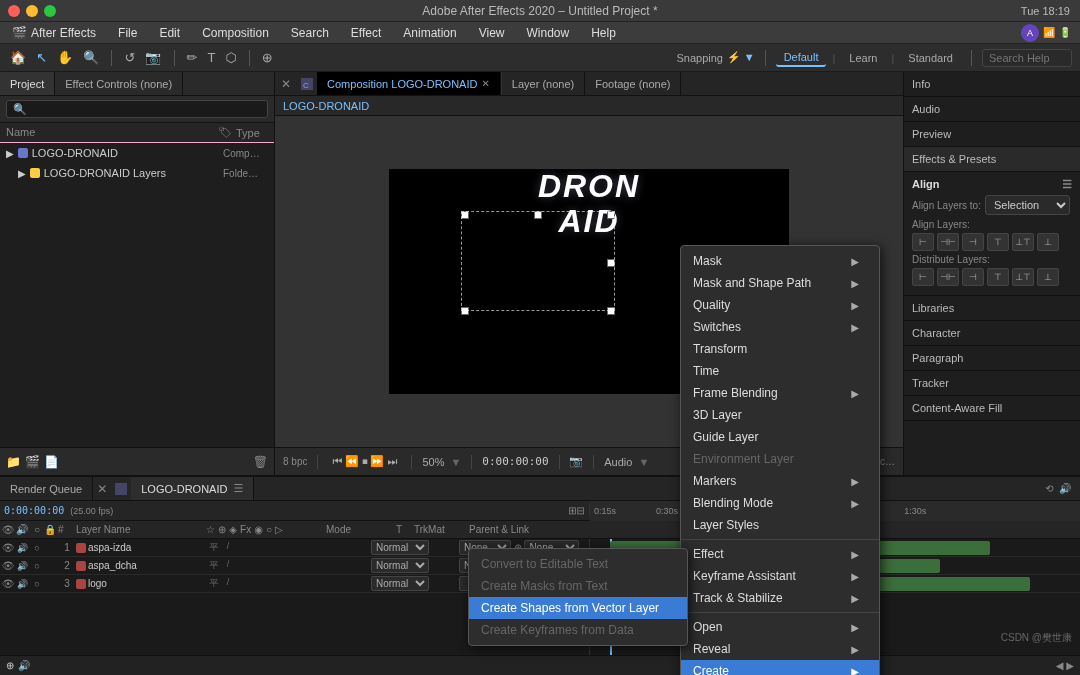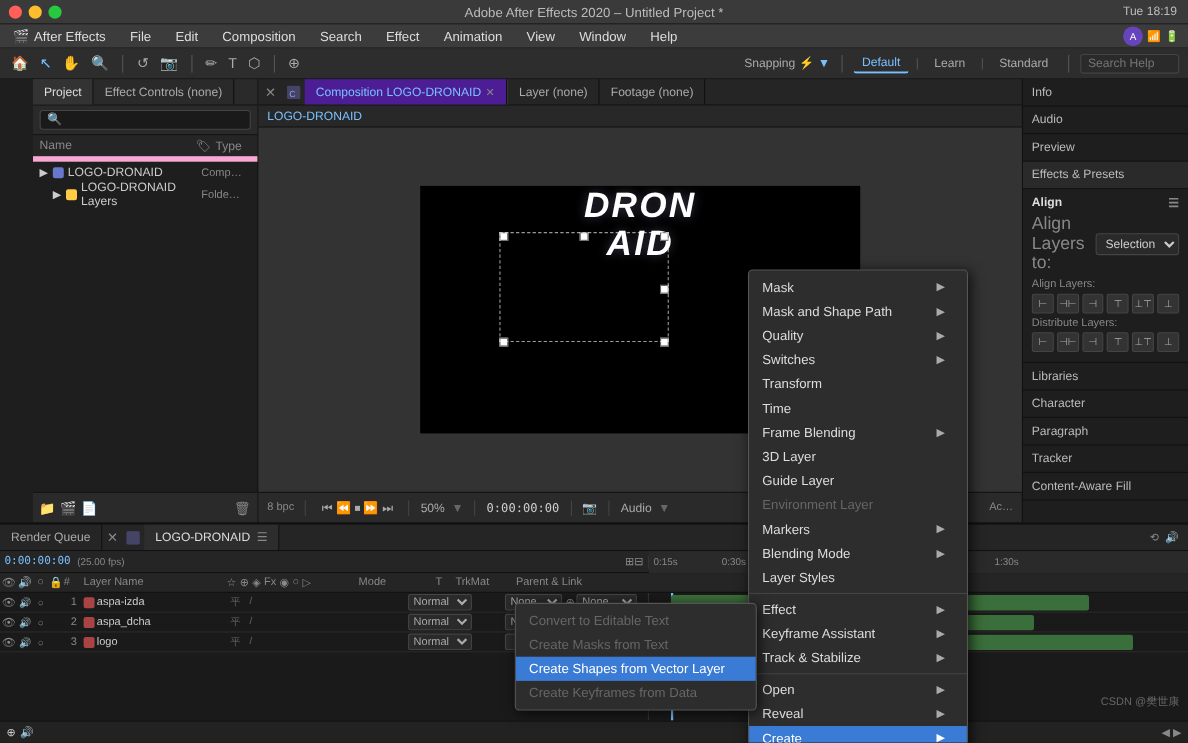--- a/index.html
+++ b/index.html
@@ -65,26 +65,25 @@
     .toolbar-btn.active { color: #79c0ff; border-bottom: 2px solid #79c0ff; }
 
     
     .main-layout {
       display: flex;
       height: calc(675px - 22px - 22px - 28px);
     }
 
     
     .left-panel {
-      width: 235px;
+      width: 275px;
       background: #1e1e1e;
       border-right: 1px solid #111;
       display: flex;
       flex-direction: column;
-      padding-left: 30px;
     }
     .panel-tabs {
       display: flex;
       background: #2a2a2a;
       border-bottom: 1px solid #111;
       height: 24px;
       align-items: center;
     }
     .panel-tab {
       padding: 0 10px;
@@ -109,21 +108,21 @@
       border-radius: 3px;
       color: #ccc;
       padding: 2px 6px;
       font-size: 11px;
     }
     .project-list { flex: 1; overflow-y: auto; }
     .project-list-header {
       display: flex;
       padding: 3px 6px;
       background: #252525;
-      border-bottom: 5px solid #f9a8d4;
+      border-bottom: 1px solid #f9a8d4;
       font-size: 11px;
       color: #888;
     }
     .project-item {
       display: flex;
       align-items: center;
       padding: 2px 6px;
       font-size: 11px;
       cursor: pointer;
       height: 20px;
@@ -161,21 +160,21 @@
       padding: 0 10px;
       height: 100%;
       display: flex;
       align-items: center;
       font-size: 11px;
       color: #aaa;
       border-right: 1px solid #111;
       cursor: pointer;
       gap: 4px;
     }
-    .comp-tab.active { color: #79c0ff; background: #4c1d95; }
+    .comp-tab.active { color: #79c0ff; background: #000000; }
     .comp-tab .close { color: #888; font-size: 10px; }
 
     .comp-viewer {
       flex: 1;
       background: #333;
       position: relative;
       display: flex;
       align-items: center;
       justify-content: center;
     }
@@ -219,21 +218,21 @@
       border-top: 1px solid #111;
       font-size: 11px;
       color: #aaa;
     }
     .vc-btn { padding: 2px 4px; cursor: pointer; color: #aaa; background: transparent; border: none; font-size: 11px; }
     .vc-sep { width: 1px; height: 14px; background: #444; margin: 0 4px; }
     .vc-time { color: #ccc; font-family: monospace; font-size: 11px; }
 
     
     .right-panel {
-      width: 151px;
+      width: 177px;
       background: #1e1e1e;
       border-left: 1px solid #111;
       display: flex;
       flex-direction: column;
       overflow-y: auto;
     }
     .rp-section {
       border-bottom: 1px solid #111;
       padding: 6px 8px;
       font-size: 11px;
@@ -611,21 +610,21 @@
     <div class="rp-section active">
       <span>Effects &amp; Presets</span>
     </div>
 
     <div class="rp-align">
       <div class="rp-align-title">
         <span>Align</span>
         <span style="color:#888;cursor:pointer;">☰</span>
       </div>
       <div style="display:flex;align-items:center;margin-bottom:4px;">
-        <span style="font-size:16px;color:#888;margin-right:4px;">Align Layers to:</span>
+        <span style="font-size:10px;color:#888;margin-right:4px;">Align Layers to:</span>
         <select class="align-select">
           <option>Selection</option>
           <option>Comp</option>
         </select>
       </div>
       <div style="font-size:10px;color:#888;margin-bottom:3px;">Align Layers:</div>
       <div class="align-row">
         <div class="align-btn">⊢</div>
         <div class="align-btn">⊣⊢</div>
         <div class="align-btn">⊣</div>

